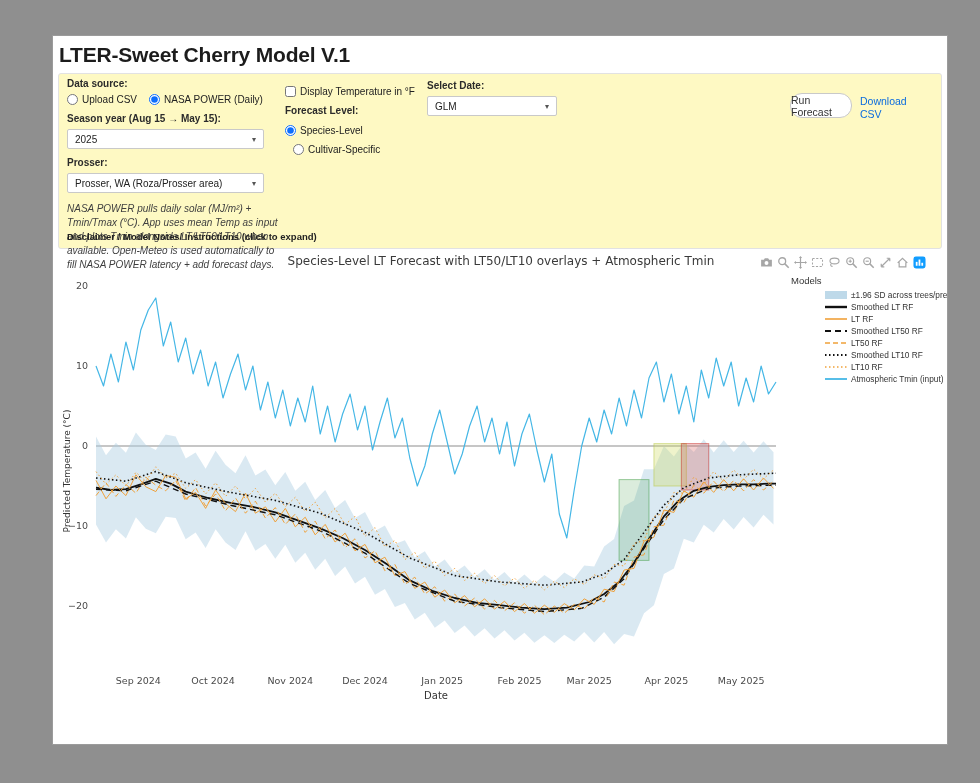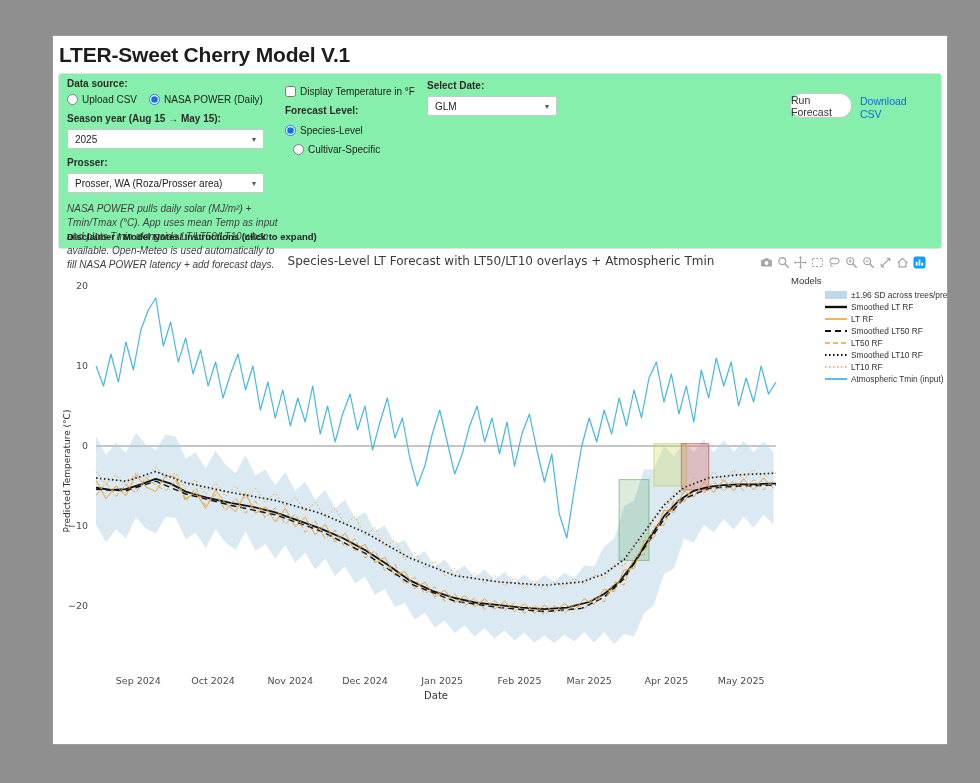--- a/index.html
+++ b/index.html
@@ -1,21 +1,21 @@
 <!DOCTYPE html>
 <html><head>
 <meta charset="utf-8">
 <style>
   html,body{margin:0;padding:0;}
   body{width:980px;height:783px;overflow:hidden;font-family:"Liberation Sans","DejaVu Sans",sans-serif;}
   .stage{position:relative;width:980px;height:783px;background:#8f8f8f;}
   .card{position:absolute;left:52px;top:35px;width:896px;height:710px;background:#ffffff;border:1px solid #9b9b9b;box-sizing:border-box;overflow:hidden;}
   h1.app-title{margin:7px 0 0 6px;font-size:21px;font-weight:bold;color:#1c1c1c;letter-spacing:-0.2px;}
   
-  .panel{position:relative;margin:6px 5px 0 5px;height:176px;background:#86efac;border:1px solid #e2e2e2;border-radius:3px;box-sizing:border-box;}
+  .panel{position:relative;margin:6px 5px 0 5px;height:176px;background:#fef9c3;border:1px solid #e2e2e2;border-radius:3px;box-sizing:border-box;}
   .panel .col{position:absolute;}
   .c1{left:8px;top:4px;width:218px;}
   .c2{left:226px;top:12px;width:140px;}
   .c3{left:368px;top:6px;width:140px;}
   .lbl{font-size:10px;font-weight:bold;color:#2b2b2b;line-height:12px;}
   .radio-row{display:flex;gap:12px;margin-top:4px;}
   label.radio,label.check{display:flex;align-items:center;gap:4px;font-size:10px;color:#222;cursor:pointer;white-space:nowrap;}
   label.block{margin-top:8px;}
   label.indent{margin-left:8px;}
   input[type=radio],input[type=checkbox]{width:11px;height:11px;margin:0;accent-color:#0d6efd;}

